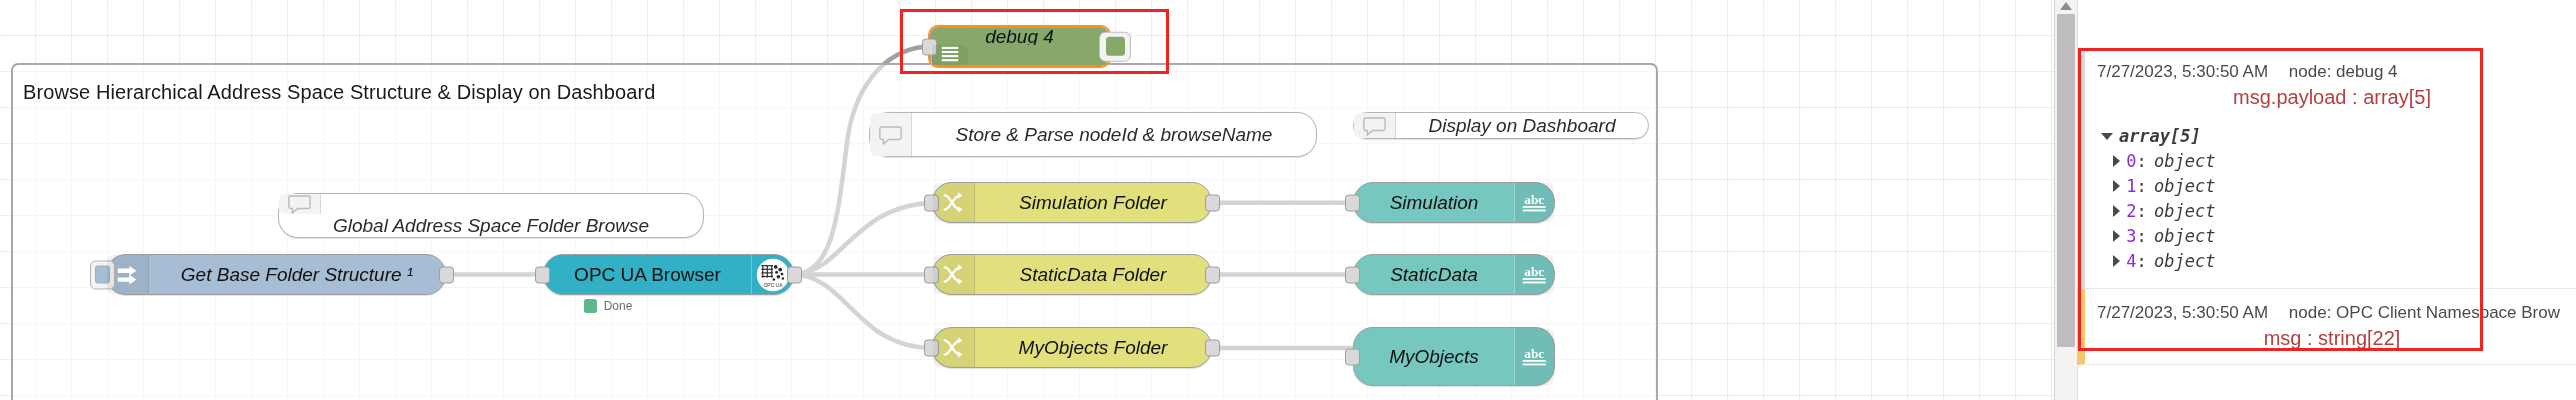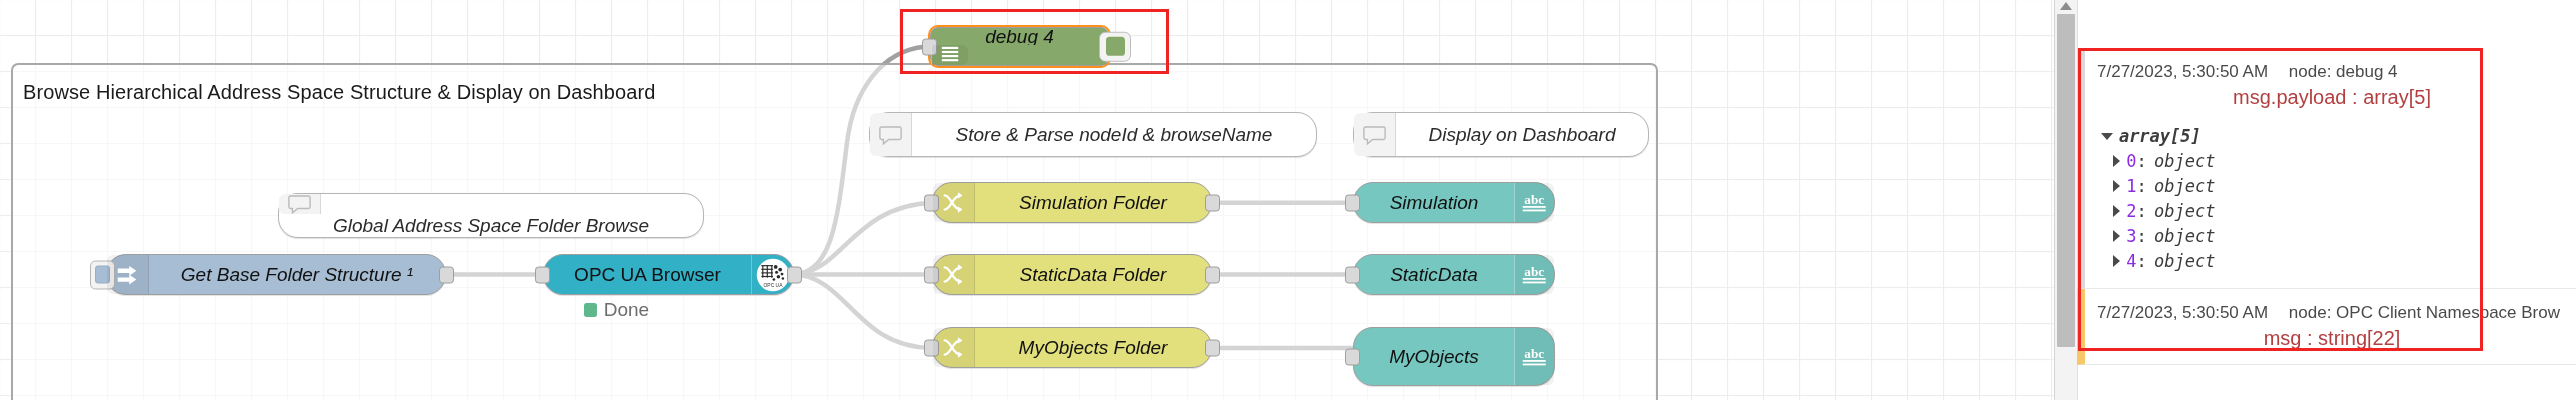--- a/index.html
+++ b/index.html
@@ -140,21 +140,21 @@
   }
 
   .sel-orange { outline: 2.7px solid #ff8f1c; outline-offset: -0.9px; border-radius: 8px; }
 
   
   .status {
     position: absolute;
     display: flex;
     align-items: center;
     gap: 6.3px;
-    font-size: 19px;
+    font-size: 12px;
     color: #6d6d6d;
     white-space: nowrap;
   }
   .status .dot { width: 13.4px; height: 13.4px; border-radius: 2.7px; background: #5eb88c; }
 
   
   .annot {
     position: absolute;
     border: 3.6px solid #ee2322;
     box-sizing: border-box;
@@ -250,21 +250,21 @@
 
     <div class="node n-comment" style="left:869px; top:112px; width:448px; height:45px;">
       <div class="icon-box left">
         <svg width="23" height="20" viewBox="0 0 26 22">
           <path d="M3 2 h20 a2 2 0 0 1 2 2 v10 a2 2 0 0 1 -2 2 h-12 l-6 5 v-5 h-2 a2 2 0 0 1 -2 -2 v-10 a2 2 0 0 1 2 -2 z" fill="none" stroke="#bbb" stroke-width="1.6"></path>
         </svg>
       </div>
       <div class="label">Store &amp; Parse nodeId &amp; browseName</div>
     </div>
 
-    <div class="node n-comment" style="left:1353px; top:112px; width:296px; height:45px;">
+    <div class="node n-comment" style="left:1353px; top:112px; width:296px; height:27px;">
       <div class="icon-box left">
         <svg width="23" height="20" viewBox="0 0 26 22">
           <path d="M3 2 h20 a2 2 0 0 1 2 2 v10 a2 2 0 0 1 -2 2 h-12 l-6 5 v-5 h-2 a2 2 0 0 1 -2 -2 v-10 a2 2 0 0 1 2 -2 z" fill="none" stroke="#bbb" stroke-width="1.6"></path>
         </svg>
       </div>
       <div class="label">Display on Dashboard</div>
     </div>
 
     <div class="node n-inject" style="left:106px; top:254px; width:340px; height:41px;">
       <div class="inject-btn">

